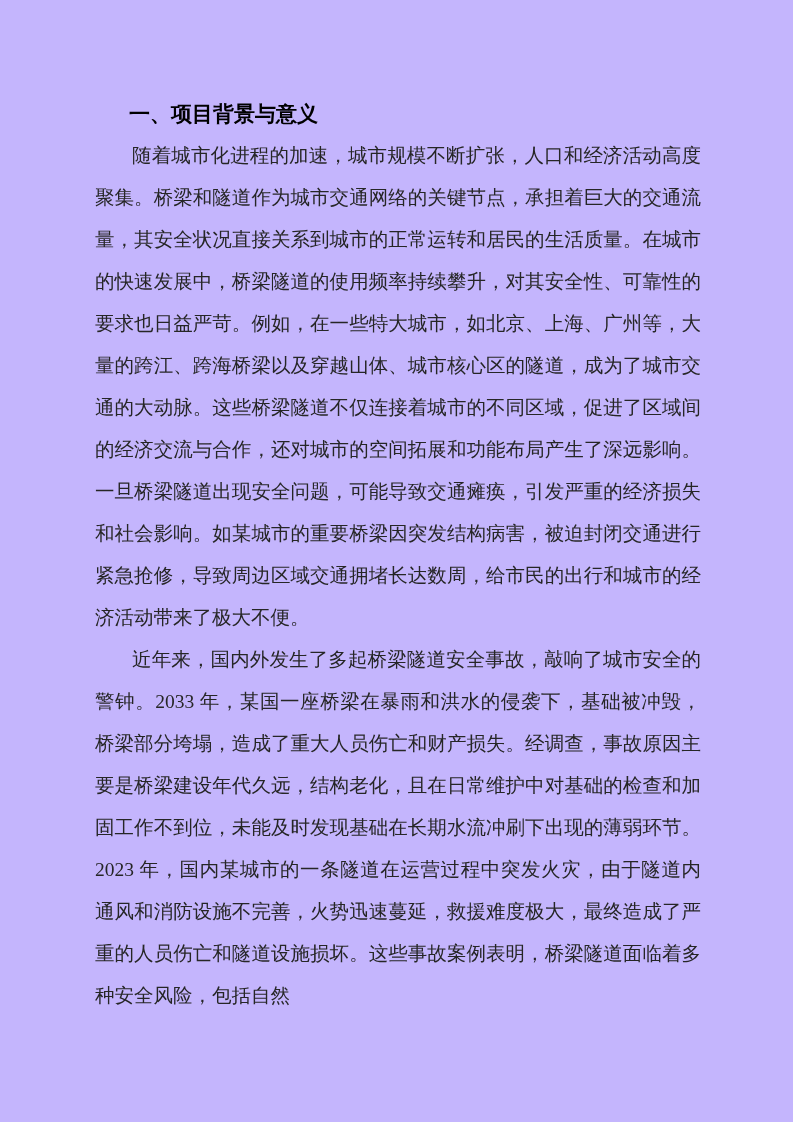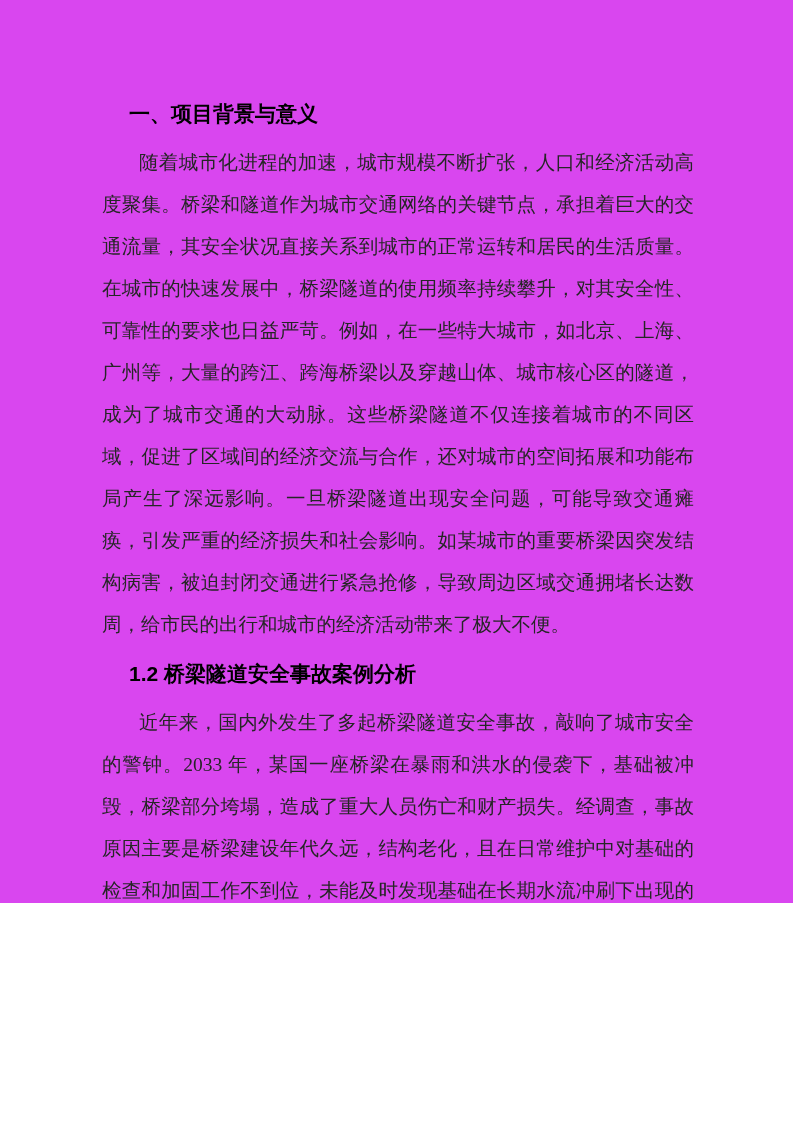--- a/index.html
+++ b/index.html
@@ -3,52 +3,51 @@
 <meta charset="utf-8">
 <style>
   html, body {
     margin: 0;
     padding: 0;
     background: #ffffff;
   }
   .page {
     position: relative;
     width: 793px;
-    height: 903px;
+    height: 1122px;
     box-sizing: border-box;
-    background: #d946ef;
+    background: #c4b5fd;
     padding: 93px 92px 7px 95px;
     overflow: hidden;
   }
   .doc-h1, .doc-h2 {
     font-family: "Liberation Sans", "DejaVu Sans", sans-serif;
     font-weight: bold;
     font-size: 21px;
     line-height: 42px;
     color: #000000;
     margin: 0;
     text-indent: 34px;
     white-space: nowrap;
   }
   .doc-p {
     font-family: "Liberation Serif", "DejaVu Serif", serif;
     font-size: 19.5px;
     line-height: 42px;
     color: #262626;
-    margin: 7px;
+    margin: 0;
     text-align: justify;
     text-justify: inter-ideograph;
     text-indent: 37px;
   }
 </style>
 </head>
 <body>
 
 <div class="page">
   <h1 class="doc-h1">一、项目背景与意义</h1>
 
 
   <p class="doc-p">随着城市化进程的加速，城市规模不断扩张，人口和经济活动高度聚集。桥梁和隧道作为城市交通网络的关键节点，承担着巨大的交通流量，其安全状况直接关系到城市的正常运转和居民的生活质量。在城市的快速发展中，桥梁隧道的使用频率持续攀升，对其安全性、可靠性的要求也日益严苛。例如，在一些特大城市，如北京、上海、广州等，大量的跨江、跨海桥梁以及穿越山体、城市核心区的隧道，成为了城市交通的大动脉。这些桥梁隧道不仅连接着城市的不同区域，促进了区域间的经济交流与合作，还对城市的空间拓展和功能布局产生了深远影响。一旦桥梁隧道出现安全问题，可能导致交通瘫痪，引发严重的经济损失和社会影响。如某城市的重要桥梁因突发结构病害，被迫封闭交通进行紧急抢修，导致周边区域交通拥堵长达数周，给市民的出行和城市的经济活动带来了极大不便。</p>
 
-  <h2 class="doc-h2">1.2 桥梁隧道安全事故案例分析</h2>
 
   <p class="doc-p">近年来，国内外发生了多起桥梁隧道安全事故，敲响了城市安全的警钟。2033 年，某国一座桥梁在暴雨和洪水的侵袭下，基础被冲毁，桥梁部分垮塌，造成了重大人员伤亡和财产损失。经调查，事故原因主要是桥梁建设年代久远，结构老化，且在日常维护中对基础的检查和加固工作不到位，未能及时发现基础在长期水流冲刷下出现的薄弱环节。2023 年，国内某城市的一条隧道在运营过程中突发火灾，由于隧道内通风和消防设施不完善，火势迅速蔓延，救援难度极大，最终造成了严重的人员伤亡和隧道设施损坏。这些事故案例表明，桥梁隧道面临着多种安全风险，包括自然</p>
 </div>
 
 </body></html>

